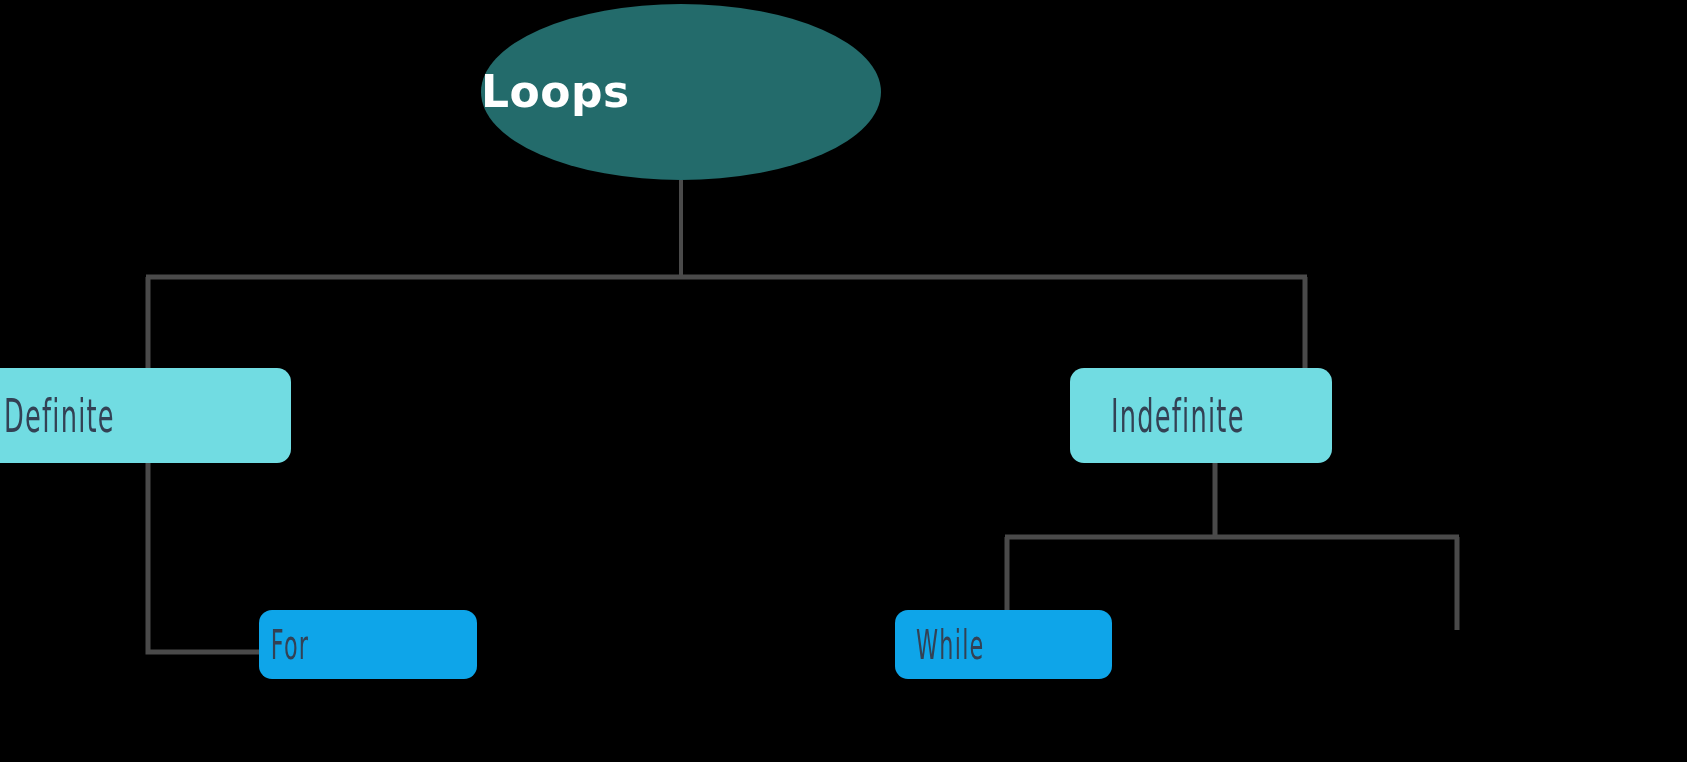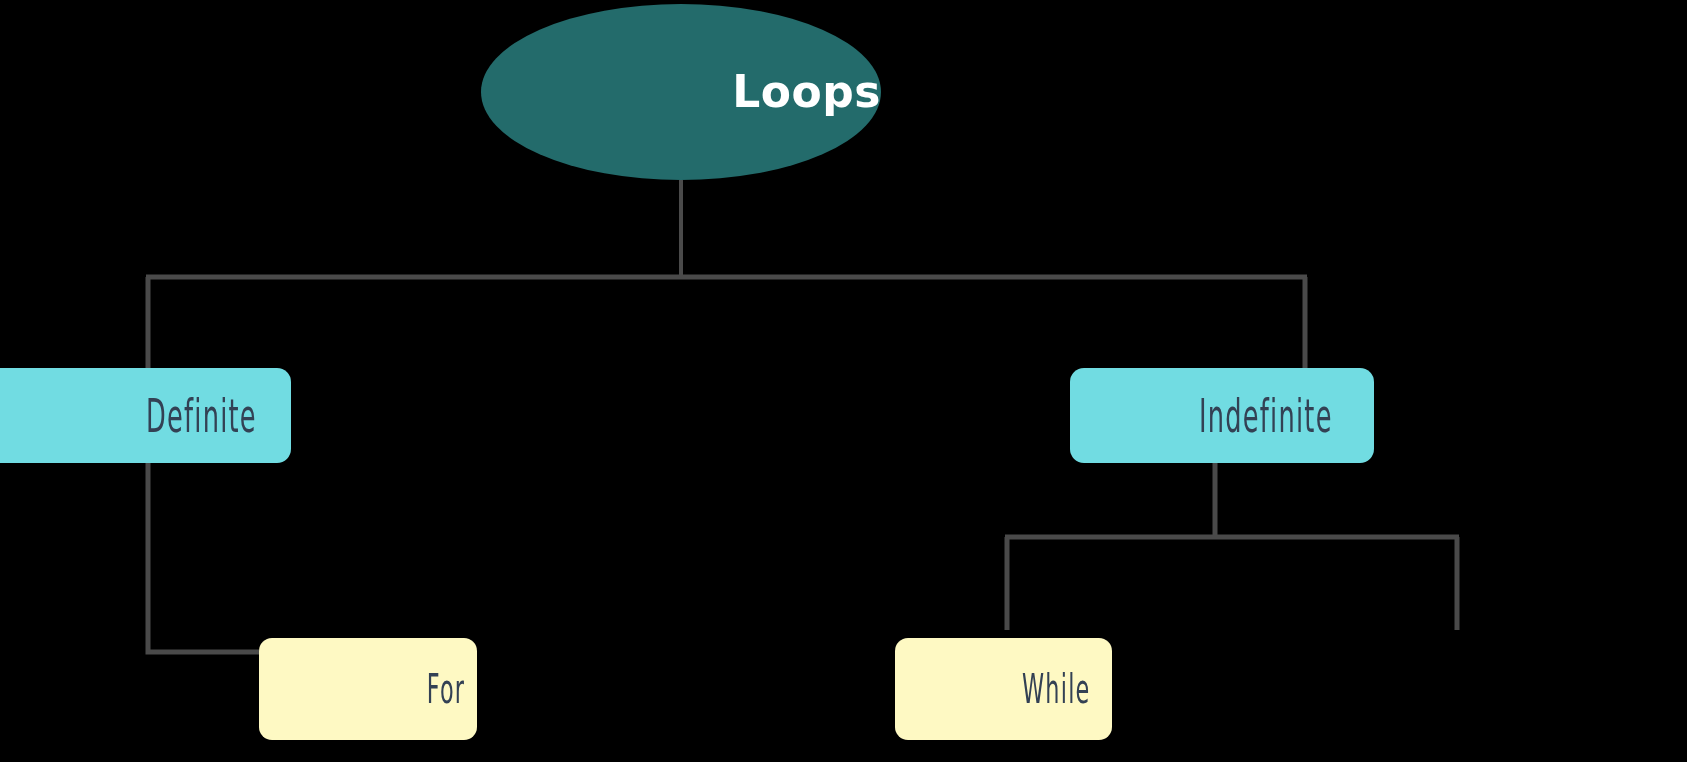--- a/index.html
+++ b/index.html
@@ -24,21 +24,21 @@
     top: 0;
     width: 1687px;
     height: 762px;
     pointer-events: none;
   }
 
   .node {
     position: absolute;
     display: flex;
     align-items: center;
-    justify-content: flex-end;
+    justify-content: flex-start;
     box-sizing: border-box;
     text-align: center;
     line-height: 1;
   }
 
   
   .node-root {
     left: 481px;
     top: 4px;
     width: 400px;
@@ -70,49 +70,47 @@
     letter-spacing: 2px;
     white-space: nowrap;
   }
 
   #node-definite {
     left: -30px;
     width: 321px;
   }
   #node-indefinite {
     left: 1070px;
-    width: 304px;
+    width: 262px;
   }
 
   
   .node-l2 {
     top: 610px;
-    height: 102px;
+    height: 69px;
     border-radius: 13px;
-    background: #fef9c3;
-    margin-top: 28px;
+    background: #0ea5e9;
   }
   .node-l2 .node-label {
     color: #334154;
     font-family: "DejaVu Sans Condensed", "Liberation Sans Narrow", "Liberation Sans", sans-serif;
     font-size: 40px;
     font-weight: 400;
     transform: scaleX(0.62);
     letter-spacing: 2px;
     white-space: nowrap;
   }
 
   #node-for {
     left: 259px;
     width: 218px;
   }
   #node-while {
     left: 895px;
     width: 217px;
-    padding-left: 37px;
   }
   #node-dowhile {
     left: 1352px;
     width: 236px;
   }
 </style>
 </head>
 <body>
 
 <div id="canvas">

